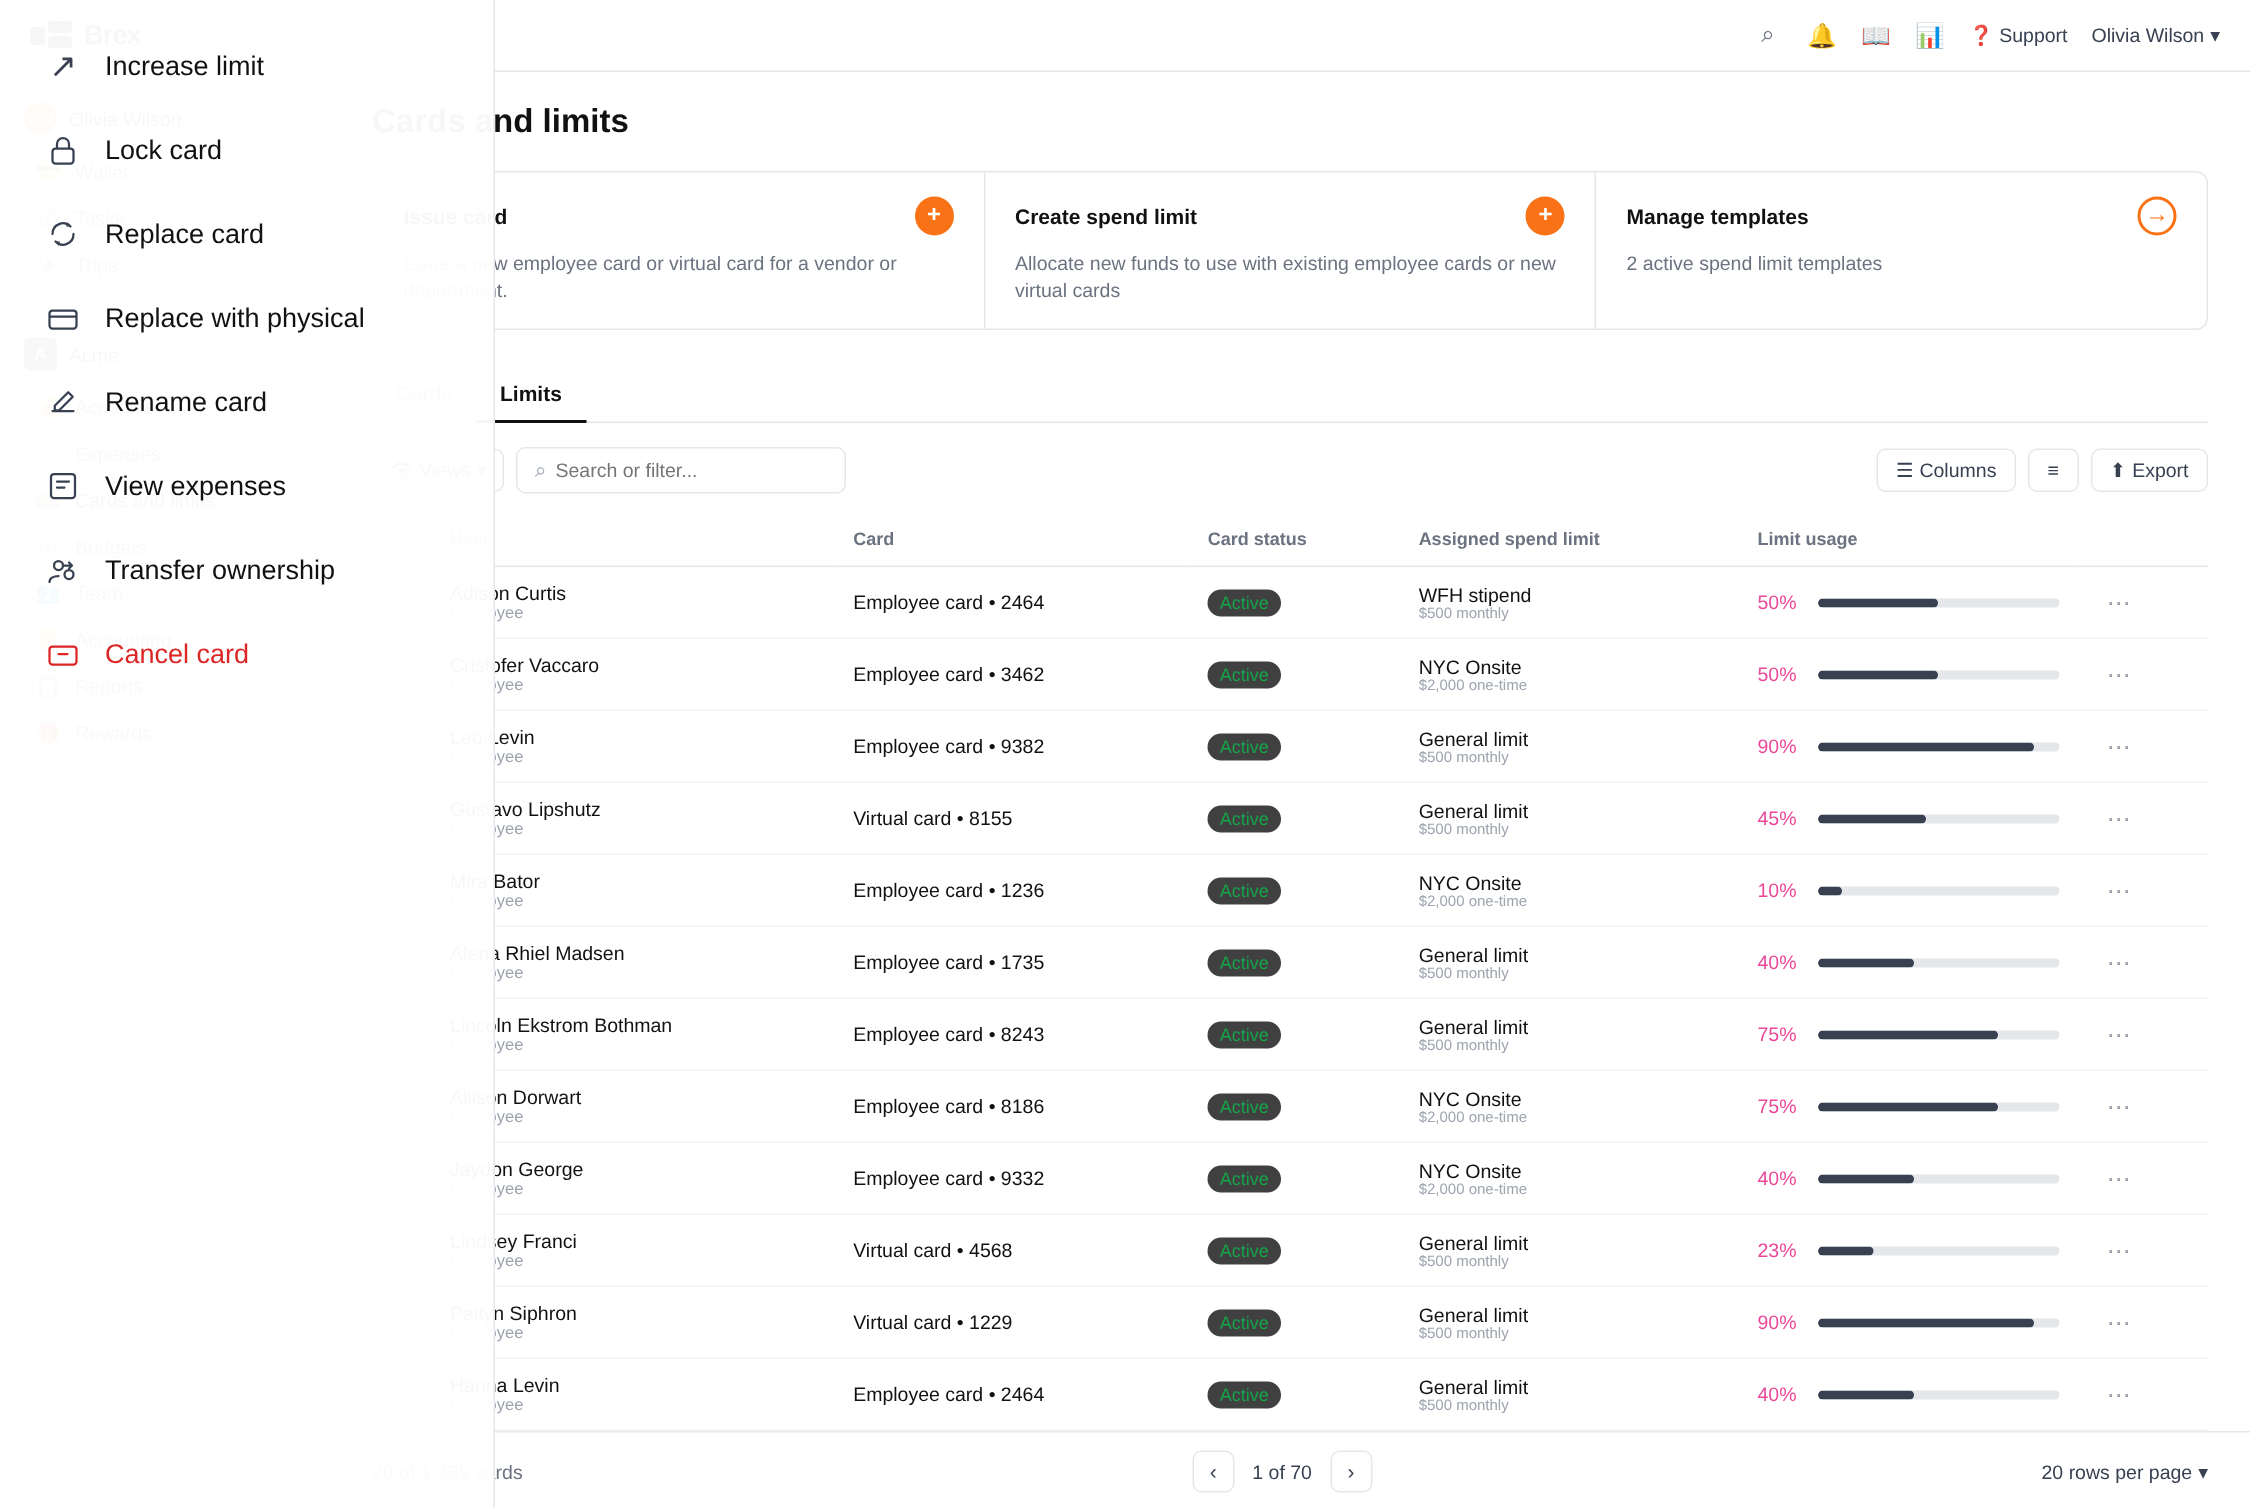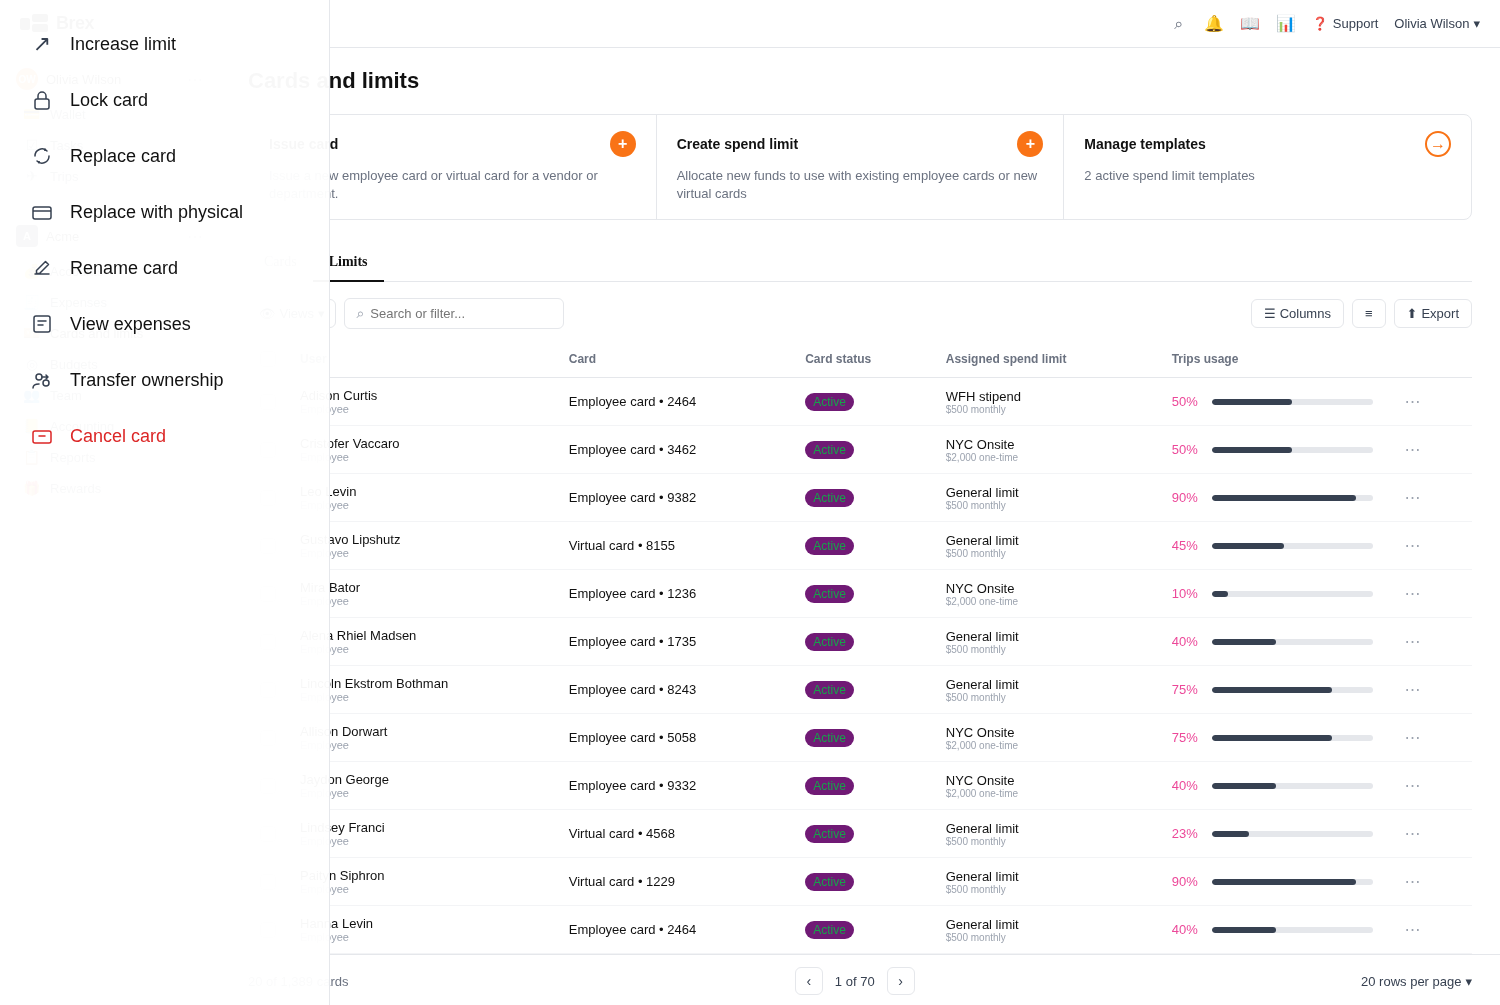--- a/index.html
+++ b/index.html
@@ -69,21 +69,21 @@
     .action-card:last-child { border-right: none; }
     .action-card-header { display: flex; align-items: center; justify-content: space-between; margin-bottom: 10px; }
     .action-card-title { font-size: 14px; font-weight: 600; color: #111; }
     .action-card-btn { width: 26px; height: 26px; border-radius: 50%; display: flex; align-items: center; justify-content: center; font-size: 16px; font-weight: 600; cursor: pointer; }
     .btn-orange { background: #f97316; color: #fff; }
     .btn-orange-outline { background: #fff; color: #f97316; border: 2px solid #f97316; }
     .action-card-desc { font-size: 13px; color: #6b7280; line-height: 1.4; }
 
     
     .tabs { display: flex; gap: 0; border-bottom: 1px solid #e5e7eb; margin-bottom: 16px; }
-    .tab { padding: 10px 16px; font-size: 14px; cursor: pointer; color: #6b7280; border-bottom: 2px solid transparent; margin-bottom: -1px; font-family: Liberation Serif, serif; }
+    .tab { padding: 10px 16px; font-size: 14px; cursor: pointer; color: #6b7280; border-bottom: 2px solid transparent; margin-bottom: -1px; }
     .tab.active { color: #111; font-weight: 600; border-bottom-color: #111; }
 
     
     .toolbar { display: flex; align-items: center; justify-content: space-between; margin-bottom: 12px; padding: 0 28px; }
     .toolbar-left { display: flex; align-items: center; gap: 8px; }
     .views-btn { display: flex; align-items: center; gap: 4px; padding: 6px 10px; border: 1px solid #e5e7eb; border-radius: 6px; cursor: pointer; font-size: 13px; color: #374151; background: #fff; }
     .search-box { display: flex; align-items: center; gap: 6px; padding: 6px 12px; border: 1px solid #e5e7eb; border-radius: 6px; width: 220px; background: #fff; }
     .search-box input { border: none; outline: none; font-size: 13px; color: #15803d; background: transparent; width: 100%; }
     .toolbar-right { display: flex; align-items: center; gap: 8px; }
     .toolbar-btn { display: flex; align-items: center; gap: 4px; padding: 6px 12px; border: 1px solid #e5e7eb; border-radius: 6px; cursor: pointer; font-size: 13px; color: #374151; background: #fff; }
@@ -92,21 +92,21 @@
     .table-container { padding: 0 28px; }
     table { width: 100%; border-collapse: collapse; }
     thead tr { border-bottom: 1px solid #e5e7eb; }
     thead th { padding: 10px 12px; text-align: left; font-size: 12px; font-weight: 600; color: #6b7280; white-space: nowrap; }
     tbody tr { border-bottom: 1px solid #f3f4f6; }
     tbody td { padding: 10px 12px; font-size: 13px; color: #111; vertical-align: middle; }
     .user-col { display: flex; flex-direction: column; }
     .user-name { font-weight: 500; font-size: 13px; color: #111; }
     .user-role { font-size: 11px; color: #9ca3af; }
     .status-badge { display: inline-block; padding: 2px 8px; border-radius: 12px; font-size: 12px; font-weight: 500; }
-    .status-active { color: #16a34a; background: #701a75; }
+    .status-active { color: #16a34a; background: #404040; }
     .limit-col { display: flex; flex-direction: column; }
     .limit-name { font-size: 13px; font-weight: 500; color: #111; }
     .limit-amount { font-size: 10px; color: #9ca3af; }
     .usage-col { display: flex; align-items: center; gap: 8px; }
     .usage-pct { font-size: 13px; color: #ec4899; min-width: 32px; }
     .progress-bar { flex: 1; height: 6px; background: #e5e7eb; border-radius: 3px; overflow: hidden; min-width: 80px; }
     .progress-fill { height: 100%; border-radius: 3px; background: #374151; }
     .row-menu { color: #9ca3af; cursor: pointer; padding: 4px 8px; font-size: 16px; }
     .checkbox-col { width: 36px; }
     .check { width: 16px; height: 16px; border: 1.5px solid #d1d5db; border-radius: 4px; cursor: pointer; }
@@ -354,21 +354,21 @@
       <table>
         <thead>
           <tr>
             <th class="checkbox-col">
               <div class="check"></div>
             </th>
             <th>User</th>
             <th>Card</th>
             <th>Card status</th>
             <th>Assigned spend limit</th>
-            <th>Trips usage</th>
+            <th>Limit usage</th>
             <th></th>
           </tr>
         </thead>
         <tbody id="table-body">
         <tr>
     <td class="checkbox-col">
       <div class="check"></div>
     </td>
     <td>
       <div class="user-col">
@@ -593,21 +593,21 @@
             <tr>
     <td class="checkbox-col">
       <div class="check"></div>
     </td>
     <td>
       <div class="user-col">
         <span class="user-name">Allison Dorwart</span>
         <span class="user-role">Employee</span>
       </div>
     </td>
-    <td>Employee card • 5058</td>
+    <td>Employee card • 8186</td>
     <td>
       <span class="status-badge status-active">Active</span>
     </td>
     <td>
       <div class="limit-col">
         <span class="limit-name">NYC Onsite</span>
         <span class="limit-amount">$2,000 one-time</span>
       </div>
     </td>
     <td>

